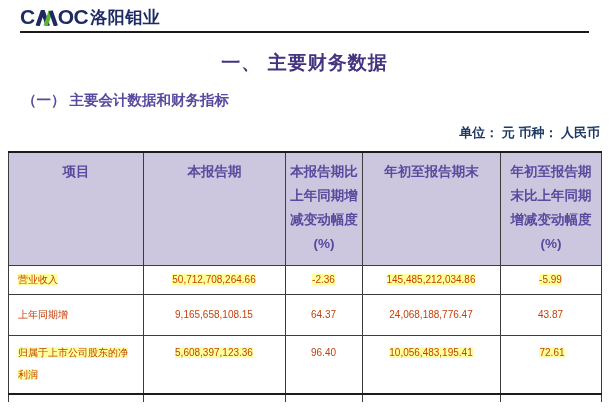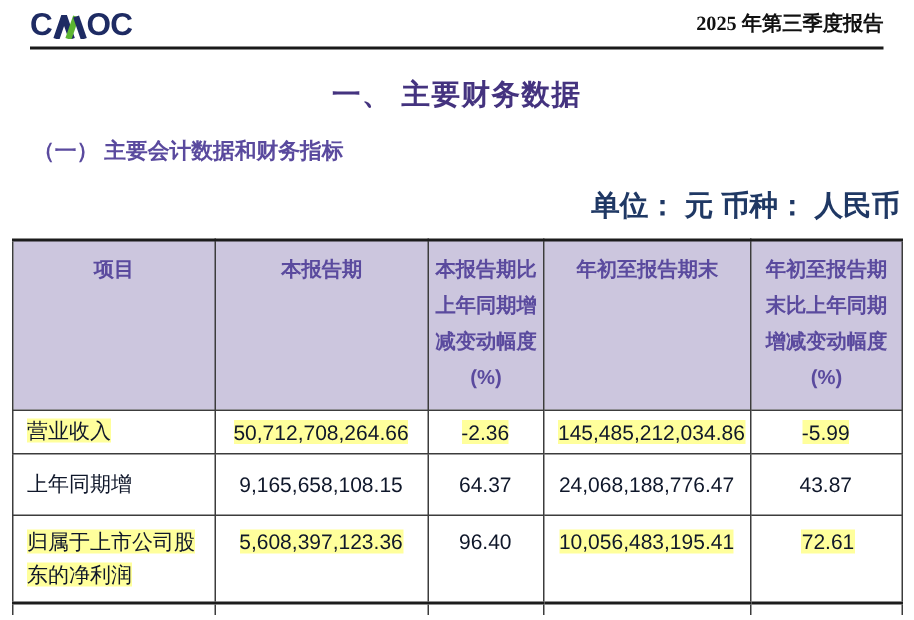--- a/index.html
+++ b/index.html
@@ -46,40 +46,40 @@
     margin:17px 0 0 0;text-align:center;
     font-size:19px;font-weight:bold;color:var(--title-purple);
     letter-spacing:1px;
   }
   .section-subtitle{
     margin:15px 0 0 22px;
     font-size:14.5px;font-weight:bold;color:var(--accent-purple);
   }
   .unit-note{
     margin:14px 9px 9px 0;text-align:right;
-    font-size:19px;font-weight:bold;color:var(--unit-navy);
+    font-size:13px;font-weight:bold;color:var(--unit-navy);
   }
   
   table.fin{
     border-collapse:collapse;table-layout:fixed;
     margin-left:8px;width:593px;
     border-top:2px solid var(--bd-dark);
   }
   table.fin th{
     background:var(--header-bg);color:var(--accent-purple);
     font-weight:bold;font-size:13.5px;
     vertical-align:top;text-align:center;
     padding:7px 2px 0 2px;line-height:24px;
     white-space:pre-line;
     height:113px;
     border:1px solid var(--bd);
     margin-left:25px;
   }
   table.fin td{
-    font-size:14px;color:#0f172a;
+    font-size:10px;color:#c2410c;
     border:1px solid var(--bd);
     padding:0 10px 0 9px;
     vertical-align:middle;
   }
   td.num{text-align:center;font-size:13px;}
   td.c2{padding-right:12px;}
   td.c3{padding-right:9px;}
   td.c4{padding-right:5px;}
   td.c5{padding-right:10px;}
   tr.r1{height:29px;}
@@ -95,22 +95,22 @@
 
 <div class="top-band">
   <div class="logo">
     <span class="logo-en">C</span>
     <svg class="logo-m" viewBox="0 0 23 17">
       <polyline class="mn" points="2,17 7.5,1 13,17"></polyline>
       <line class="mg" x1="10.5" y1="17" x2="16" y2="1"></line>
       <line class="mn" x1="16" y1="1" x2="21.5" y2="17"></line>
     </svg>
     <span class="logo-en">OC</span>
+    <span class="logo-cn">洛阳钼业</span>
   </div>
-  <div class="report-title">2025 年第三季度报告</div>
 </div>
 
 <div class="section-title">一、 主要财务数据</div>
 <div class="section-subtitle">（一） 主要会计数据和财务指标</div>
 <div class="unit-note">单位： 元  币种： 人民币</div>
 
 <table class="fin">
   <colgroup>
     <col style="width:135px">
       <col style="width:142px">

